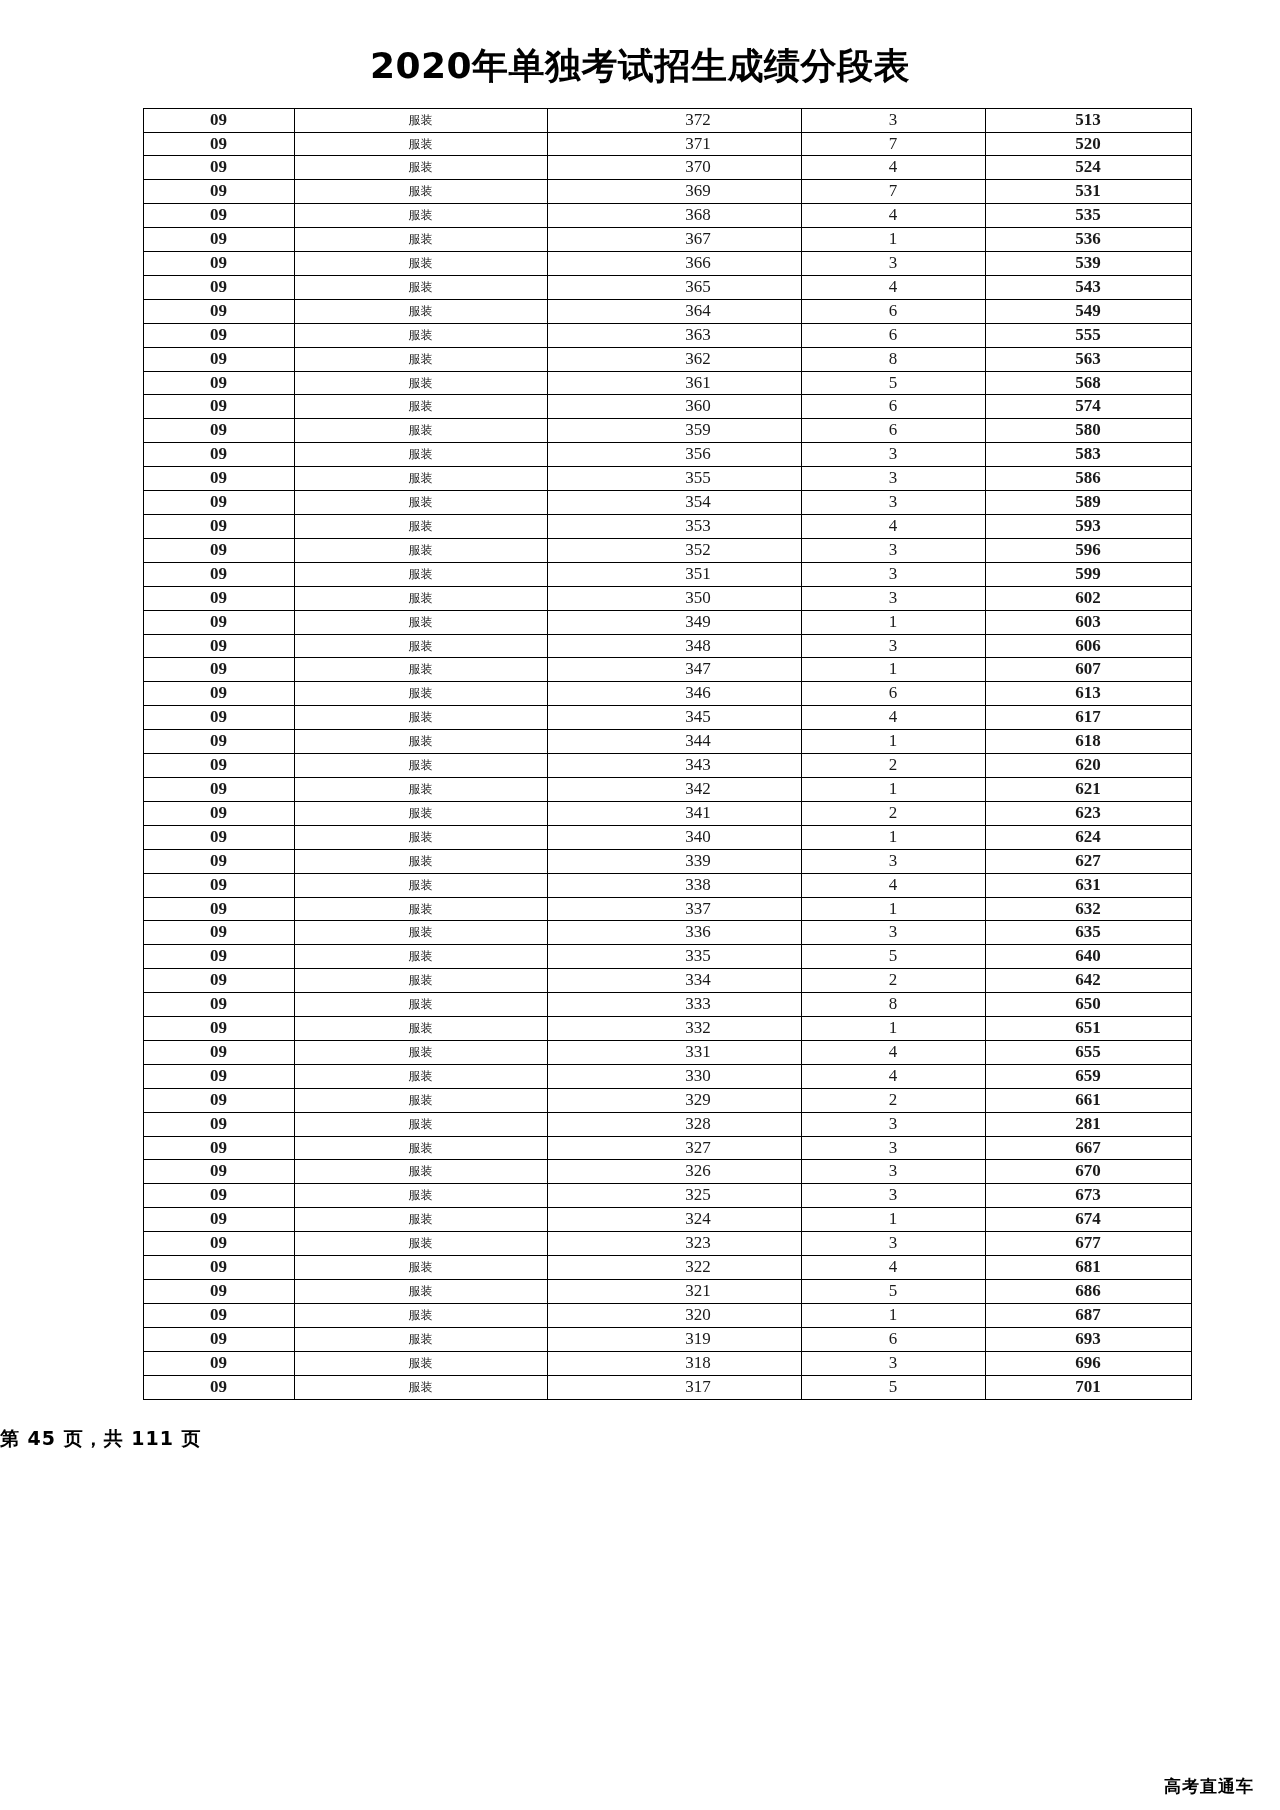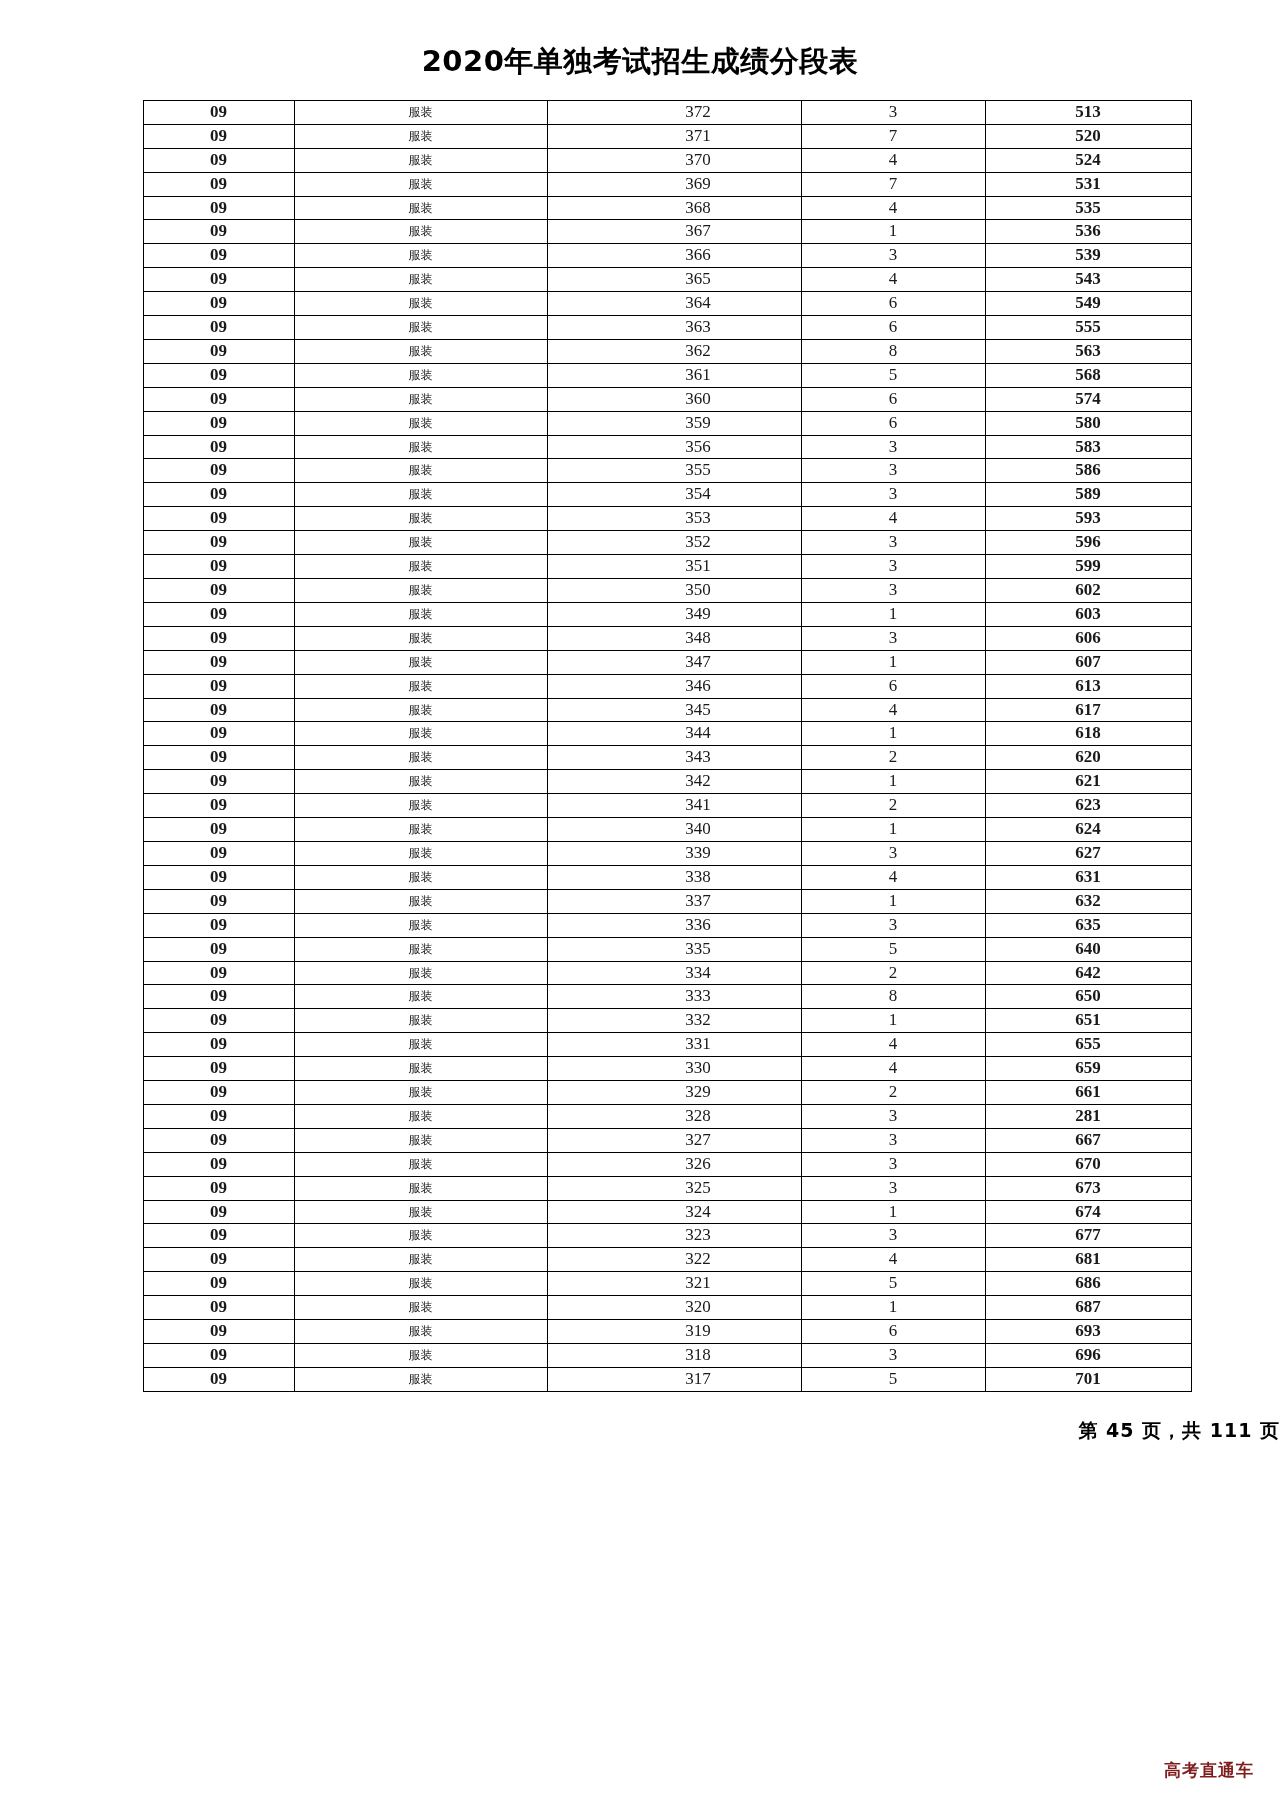--- a/index.html
+++ b/index.html
@@ -20,21 +20,21 @@
     position: relative;
     width: 1280px;
     height: 1810px;
     box-sizing: border-box;
   }
 
   .doc-title {
     text-align: center;
     font-family: "DejaVu Sans", "Liberation Sans", sans-serif;
     font-weight: bold;
-    font-size: 29px;
+    font-size: 36px;
     letter-spacing: 0.5px;
     padding-top: 46px;
     line-height: 1.1;
     color: #000;
   }
 
   .table-wrap {
     margin: 22px auto 0 auto;
     width: 995px;
   }
@@ -59,36 +59,36 @@
   }
 
   table.score-table td.c-code   { width: 150px; font-weight: bold; }
   table.score-table td.c-cat    { width: 252px; font-family: "DejaVu Sans", "Liberation Sans", sans-serif; font-size: 12px; margin-top: 12px; }
   table.score-table td.c-score  { width: 205px; padding-left: 48px; }
   table.score-table td.c-count  { width: 183px; }
   table.score-table td.c-cumul  { width: 205px; font-weight: bold; }
 
   .footer {
     margin-top: 26px;
-    text-align: right;
+    text-align: left;
     font-family: "DejaVu Sans", "Liberation Sans", sans-serif;
     font-weight: bold;
     font-size: 19px;
     letter-spacing: 1px;
     color: #000;
   }
 
   .watermark {
     position: absolute;
     right: 26px;
-    bottom: 28px;
+    bottom: 12px;
     font-family: "DejaVu Sans", "Liberation Sans", sans-serif;
     font-weight: bold;
     font-size: 17px;
-    color: #7f1d1d;
+    color: #000000;
     letter-spacing: 1px;
   }
 </style>
 </head>
 <body>
 
 <div class="page">
 
   <div class="doc-title">2020年单独考试招生成绩分段表</div>
 

